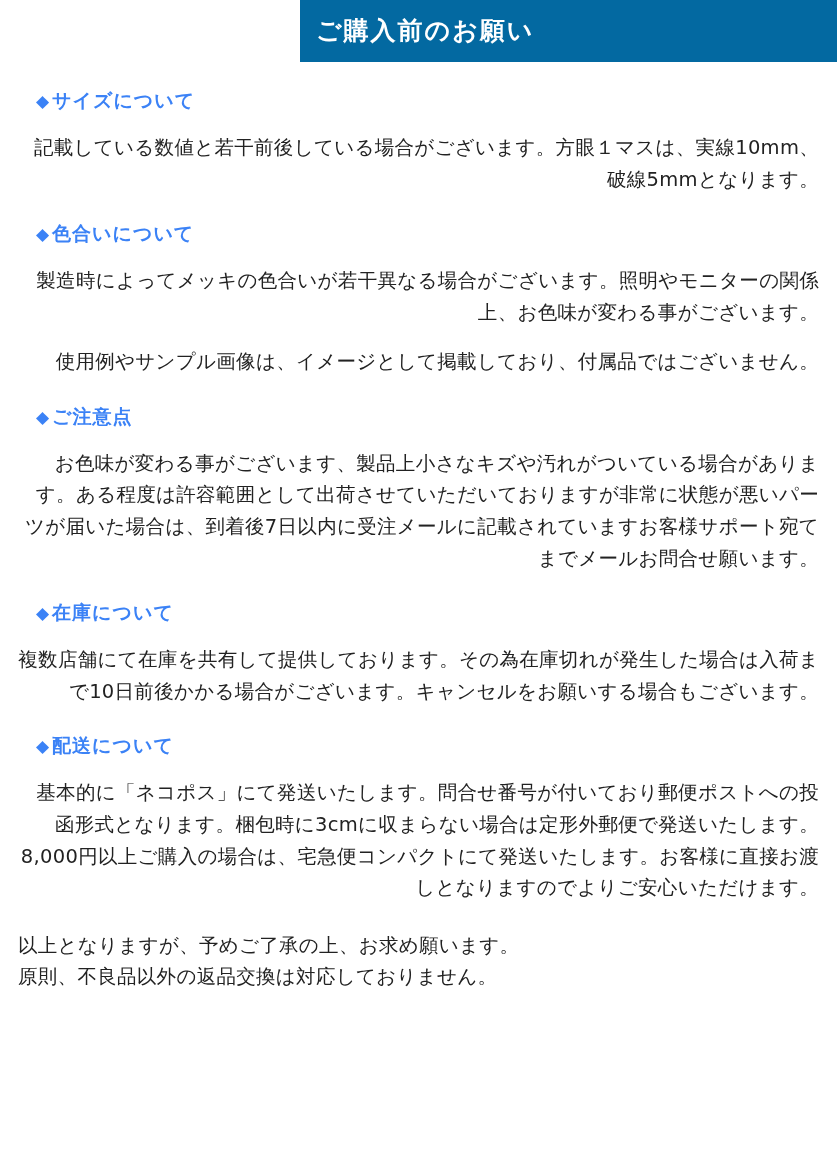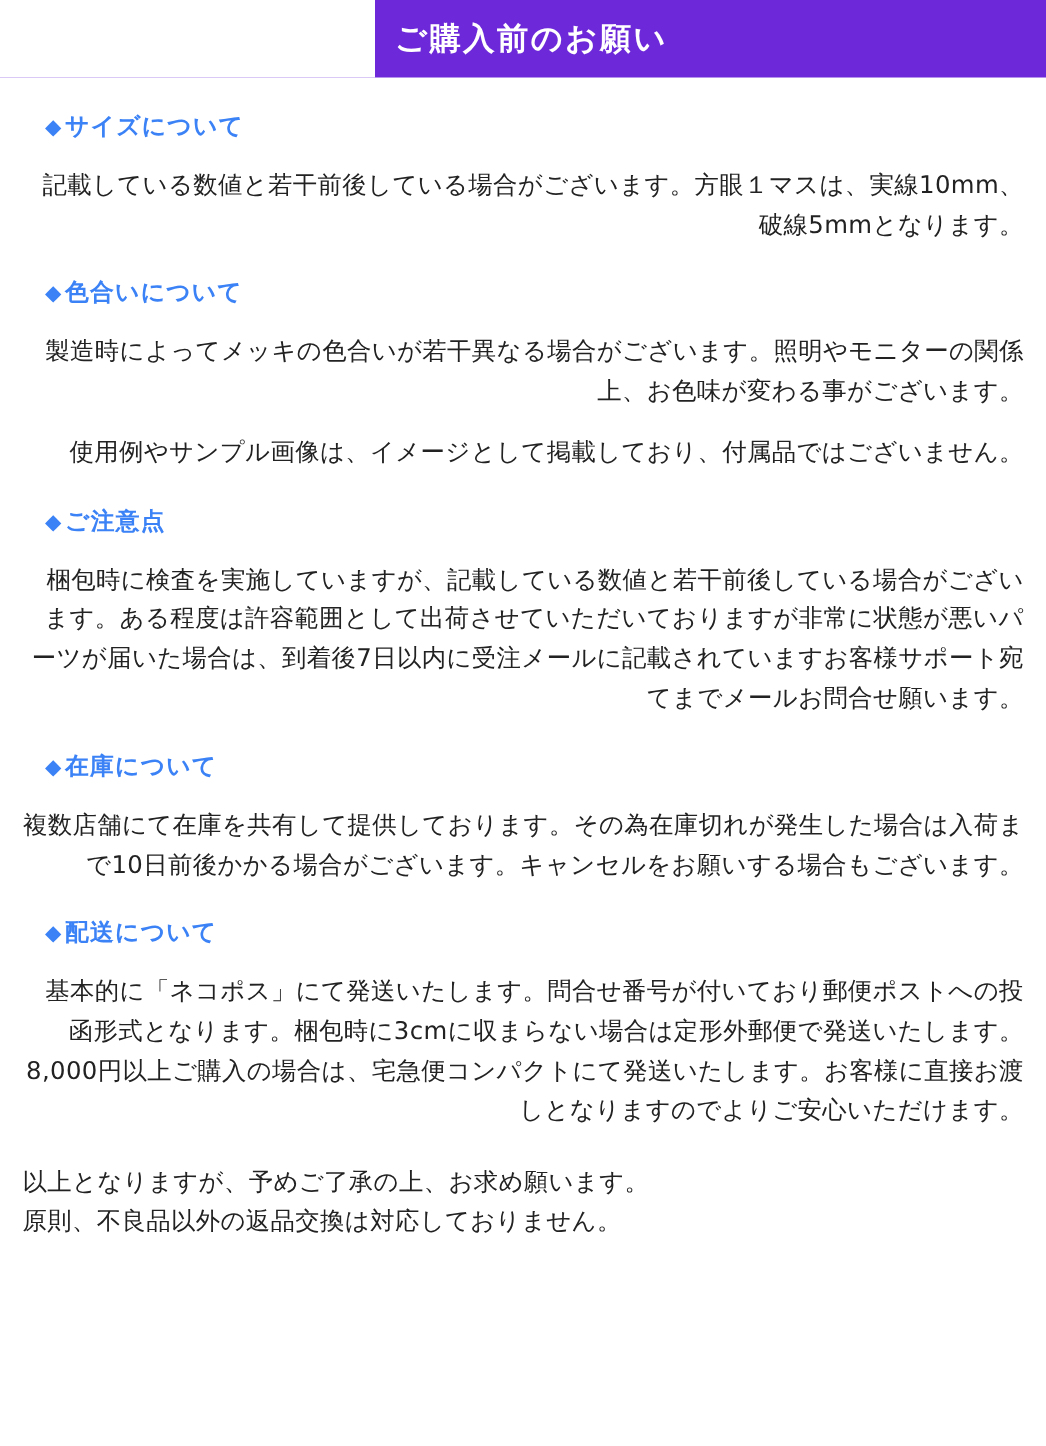--- a/index.html
+++ b/index.html
@@ -17,21 +17,21 @@
   .page {
     position: relative;
     width: 837px;
     height: 1157px;
     background: #ffffff;
     box-sizing: border-box;
   }
   .header-band {
     position: relative;
     height: 62px;
-    background: #6d28d9;
+    background: #0369a1;
     margin: 0 0 0 0;
     display: flex;
     align-items: center;
   }
   .header-band .left-pad {
     width: 300px;
     height: 62px;
     background: #ffffff;
     flex: 0 0 auto;
   }
@@ -107,21 +107,21 @@
     </div>
 
     <div class="section">
       <div class="section-body">使用例やサンプル画像は、イメージとして掲載しており、付属品ではございません。</div>
     </div>
 
     <div class="section">
       <div class="section-heading">
         <span class="bullet">◆</span><span>ご注意点</span>
       </div>
-      <div class="section-body">梱包時に検査を実施していますが、記載している数値と若干前後している場合がございます。ある程度は許容範囲として出荷させていただいておりますが非常に状態が悪いパーツが届いた場合は、到着後7日以内に受注メールに記載されていますお客様サポート宛てまでメールお問合せ願います。</div>
+      <div class="section-body">お色味が変わる事がございます、製品上小さなキズや汚れがついている場合があります。ある程度は許容範囲として出荷させていただいておりますが非常に状態が悪いパーツが届いた場合は、到着後7日以内に受注メールに記載されていますお客様サポート宛てまでメールお問合せ願います。</div>
     </div>
 
     <div class="section">
       <div class="section-heading">
         <span class="bullet">◆</span><span>在庫について</span>
       </div>
       <div class="section-body">複数店舗にて在庫を共有して提供しております。その為在庫切れが発生した場合は入荷まで10日前後かかる場合がございます。キャンセルをお願いする場合もございます。</div>
     </div>
 
     <div class="section">

